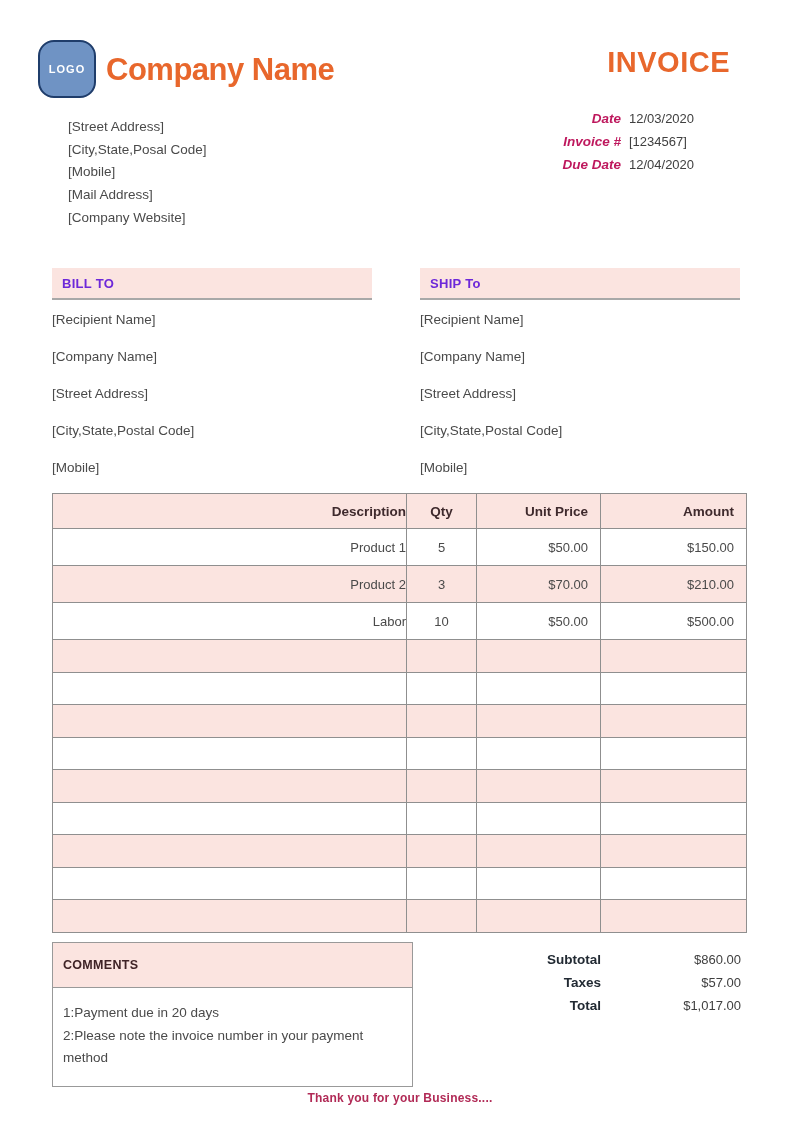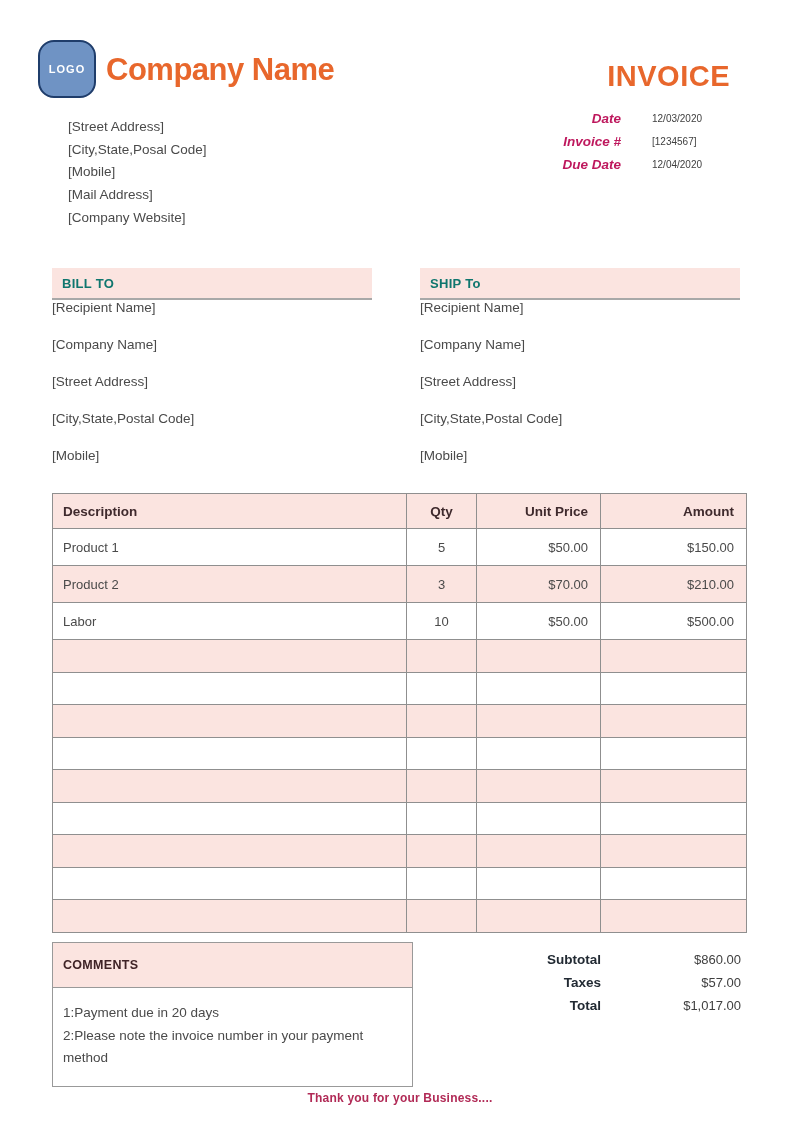--- a/index.html
+++ b/index.html
@@ -17,59 +17,59 @@
     background:#6f93c4; border:2px solid #1f3d6b; border-radius:16px;
     display:flex; align-items:center; justify-content:center;
     color:#ffffff; font-size:11px; font-weight:bold; letter-spacing:1px;
   }
   .company-name {
     position:absolute; left:106px; top:52px;
     font-size:31px; font-weight:800; color:#e8672c; letter-spacing:-0.5px;
     white-space:nowrap;
   }
   .invoice-title {
-    position:absolute; right:70px; top:60px;
+    position:absolute; right:70px; top:46px;
     font-size:29px; font-weight:800; color:#e8672c; letter-spacing:0.5px;
   }
   .company-address { position:absolute; left:68px; top:116px; }
   .company-address p { font-size:13.5px; color:#4a4a4a; line-height:22.7px; }
 
   .meta { position:absolute; left:470px; top:107px; width:271px; }
   .meta-row { display:flex; height:23px; align-items:center; }
   .meta-label {
     width:151px; text-align:right; font-size:13.5px; font-weight:bold;
     font-style:italic; color:#be185d;
   }
-  .meta-value { margin-left:31px; font-size:10px; color:#404040; }
+  .meta-value { margin-left:8px; font-size:13px; color:#404040; }
 
   
   .party { position:absolute; top:268px; width:320px; }
   .party.bill { left:52px; }
   .party.ship { left:420px; }
   .party-header {
     height:32px; background:#fbe4e0; border-bottom:2px solid #a8a8a8;
     display:flex; align-items:center; padding-left:10px;
-    font-size:13px; font-weight:bold; color:#0f766e; letter-spacing:0.3px;
-  }
-  .party-lines { }
+    font-size:13px; font-weight:bold; color:#6d28d9; letter-spacing:0.3px;
+  }
+  .party-lines { padding-top:12px; }
   .party-lines p { font-size:13.5px; color:#4a4a4a; height:37px; }
 
   
   .items {
     position:absolute; left:52px; top:493px; width:694px;
     border-collapse:collapse; table-layout:fixed;
   }
   .items th, .items td { border:1px solid #8f8f8f; font-size:13px; overflow:hidden; }
   .items thead tr { height:35px; background:#fbe4e0; }
   .items th { font-size:13.5px; font-weight:bold; color:#3f2a2d; }
   .items tbody tr.data { height:37px; }
   .items tbody tr.blank { height:32.5px; }
   .items tr.pink td { background:#fbe4e0; }
   .items tr.white td { background:#ffffff; }
-  .th-desc, td.desc { text-align:left; padding-left:10px; }
+  .th-desc, td.desc { text-align:right; padding-left:10px; }
   .th-qty, td.qty { text-align:center; }
   .th-price, td.price { text-align:right; padding-right:12px; }
   .th-amount, td.amount { text-align:right; padding-right:12px; }
   td { color:#4a4a4a; }
 
   
   .comments {
     position:absolute; left:52px; top:942px; width:361px;
     border:1px solid #999999; background:#ffffff;
   }

